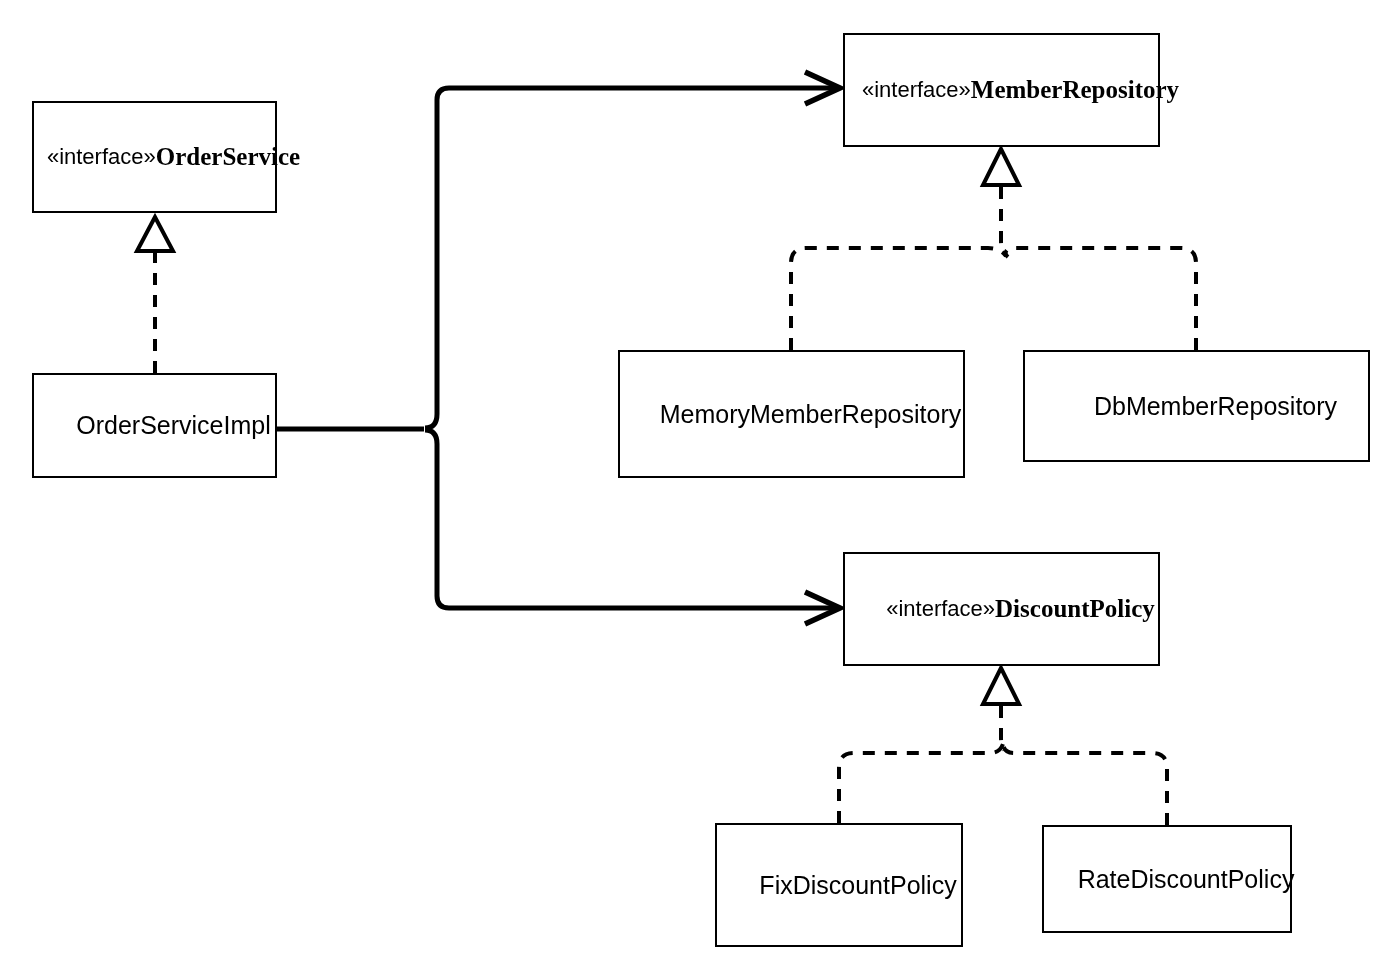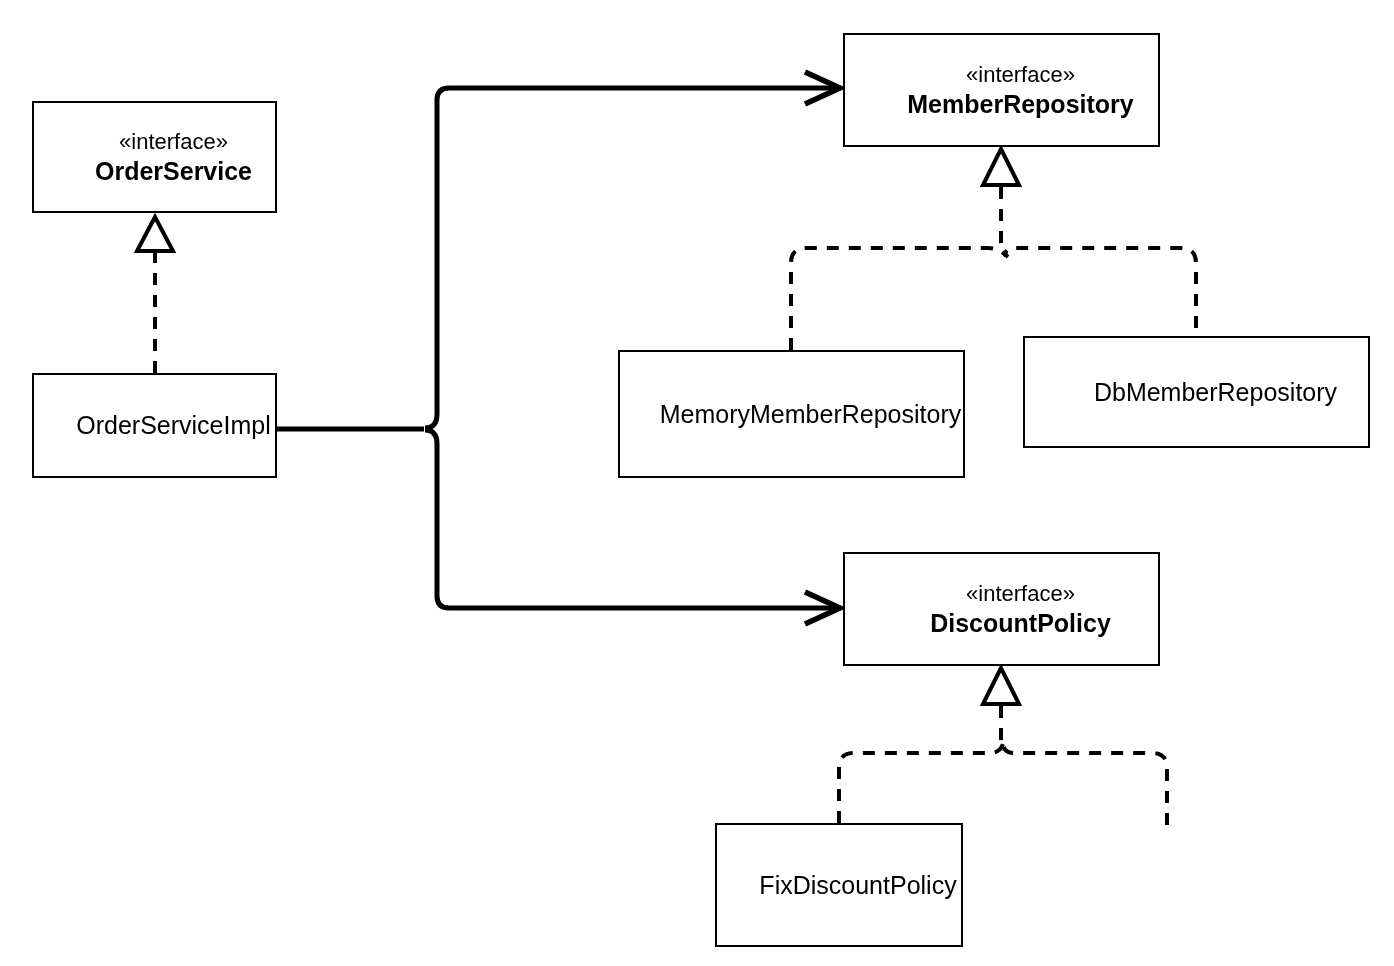--- a/index.html
+++ b/index.html
@@ -21,47 +21,48 @@
     top: 0;
     width: 1394px;
     height: 966px;
   }
   .uml-box {
     position: absolute;
     box-sizing: border-box;
     background: #ffffff;
     border: 2.5px solid #000000;
     display: flex;
-    flex-direction: column;
+    flex-direction: row;
     align-items: center;
     justify-content: center;
     text-align: center;
     color: #000000;
     padding-left: 38px;
   }
   .stereotype {
     font-size: 22px;
     line-height: 1.35;
     font-weight: 400;
   }
   .iface-name {
     font-size: 25px;
     line-height: 1.25;
     font-weight: 700;
+    font-family: Liberation Serif, serif;
   }
   .class-name {
     font-size: 25px;
     font-weight: 400;
   }
   
   #box-order-service          { left: 32px;   top: 101px; width: 245px; height: 112px; }
   #box-order-service-impl     { left: 32px;   top: 373px; width: 245px; height: 105px; }
   #box-member-repository      { left: 843px;  top: 33px;  width: 317px; height: 114px; }
   #box-memory-member-repo     { left: 618px;  top: 350px; width: 347px; height: 128px; }
-  #box-db-member-repo         { left: 1023px; top: 336px; width: 347px; height: 112px; }
+  #box-db-member-repo         { left: 1023px; top: 350px; width: 347px; height: 112px; }
   #box-discount-policy        { left: 843px;  top: 552px; width: 317px; height: 114px; }
   #box-fix-discount-policy    { left: 715px;  top: 823px; width: 248px; height: 124px; }
   #box-rate-discount-policy   { left: 1042px; top: 825px; width: 250px; height: 108px; }
 
   svg .solid-line {
     fill: none;
     stroke: #000000;
     stroke-width: 5;
   }
   svg .dashed-line {
@@ -142,14 +143,17 @@
 
   <div class="uml-box" id="box-discount-policy">
     <div class="stereotype">«interface»</div>
     <div class="iface-name">DiscountPolicy</div>
   </div>
 
   <div class="uml-box" id="box-fix-discount-policy">
     <div class="class-name">FixDiscountPolicy</div>
   </div>
 
+  <div class="uml-box" id="box-rate-discount-policy">
+    <div class="class-name">RateDiscountPolicy</div>
+  </div>
 
 </div>
 
 </body></html>

